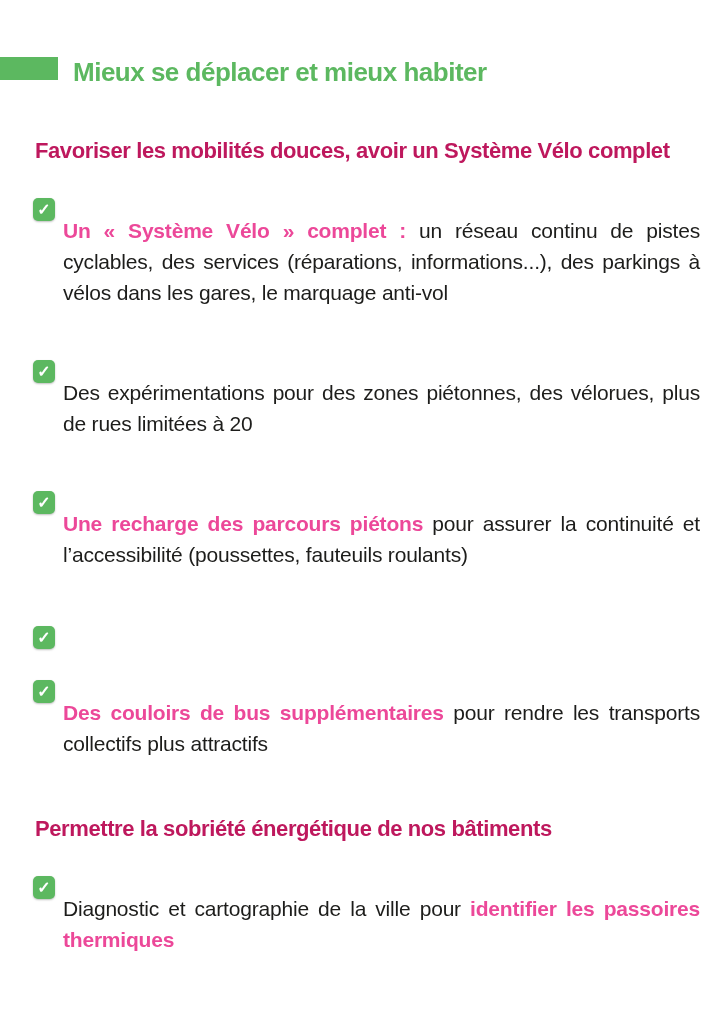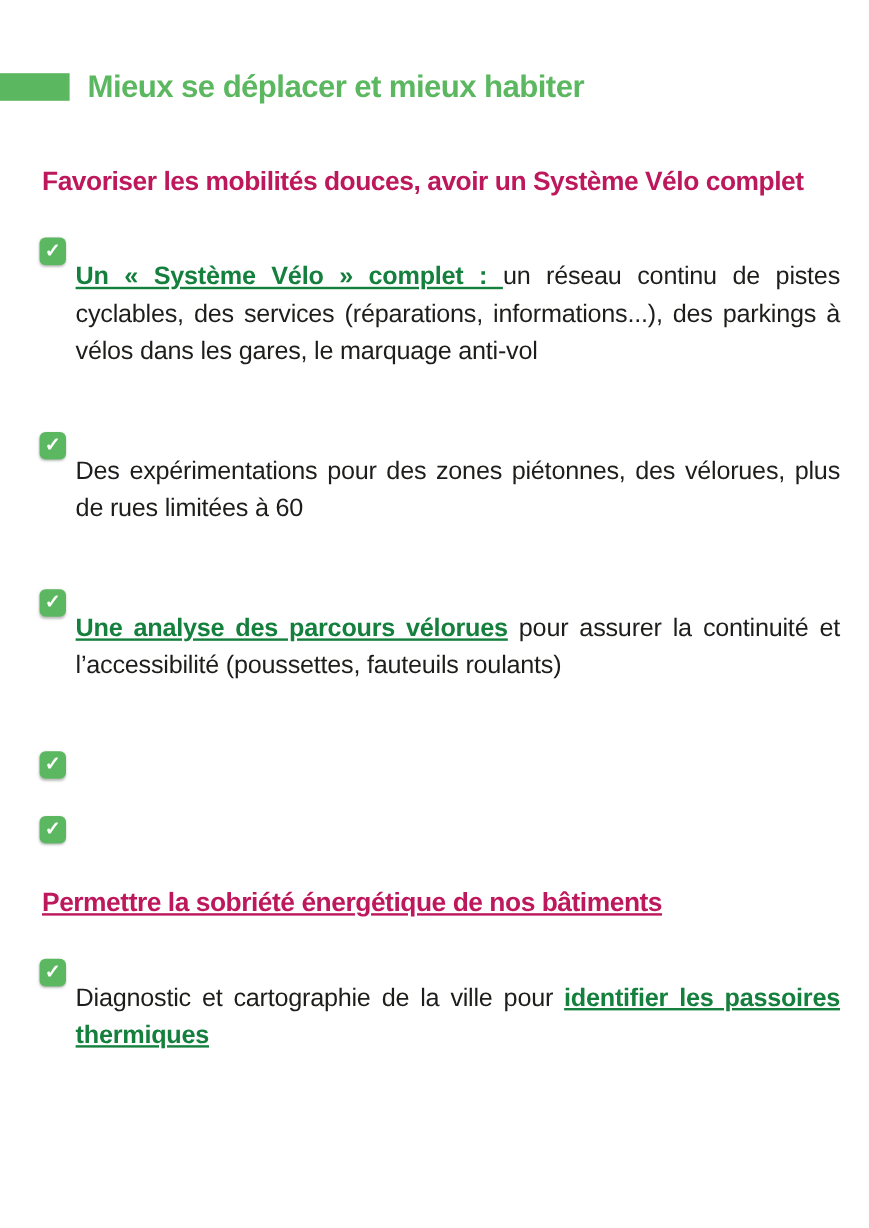--- a/index.html
+++ b/index.html
@@ -9,21 +9,21 @@
     height: 1023px;
     background: #ffffff;
     font-family: "Liberation Sans", sans-serif;
     overflow: hidden;
   }
   .page { width: 724px; height: 1023px; position: relative; }
 
   
   .title-row {
     display: flex;
-    align-items: center;
+    align-items: flex-start;
     padding-top: 57px;
   }
   .title-bullet {
     width: 58px;
     height: 23px;
     background: #5cb860;
     margin-right: 15px;
     flex: 0 0 auto;
   }
   .page-title {
@@ -38,21 +38,21 @@
   
   .section-heading {
     margin: 0 24px 0 35px;
     font-size: 22px;
     font-weight: bold;
     letter-spacing: -0.4px;
     color: #be185d;
     white-space: nowrap;
   }
   .section-heading.first { margin-top: 50px; }
-  .section-heading.second { margin-top: 36px; text-decoration: underline; }
+  .section-heading.second { margin-top: 36px; }
 
   
   .item {
     display: flex;
     align-items: flex-start;
     margin: 27px 24px 0 33px;
   }
   .item.first-of-section { margin-top: 30px; }
   .item.gap-lg { margin-top: 31px; }
   .checkbox {
@@ -70,21 +70,21 @@
     box-shadow: 0 1px 2px rgba(0,0,0,0.25);
   }
   .item-text {
     flex: 1;
     font-size: 21px;
     line-height: 31px;
     letter-spacing: -0.2px;
     color: #1d1d1b;
     text-align: justify;
   }
-  .seg-green { color: #15803d; font-weight: bold; text-decoration: underline; }
+  .seg-green { color: #ec4899; font-weight: bold; }
   .seg-dark  { color: #1d1d1b; font-weight: normal; }
 </style>
 </head>
 <body>
 
 <div class="page">
 
   <div class="title-row">
     <div class="title-bullet"></div>
     <h1 class="page-title">Mieux se déplacer et mieux habiter</h1>
@@ -92,34 +92,35 @@
 
   <h2 class="section-heading first">Favoriser les mobilités douces,  avoir un Système Vélo complet</h2>
 
   <div class="item first-of-section">
     <span class="checkbox">✓</span>
     <p class="item-text"><span class="seg-green">Un « Système Vélo » complet : </span><span class="seg-dark">un réseau continu de pistes cyclables, des services (réparations, informations...), des parkings à vélos dans les gares, le marquage anti-vol</span></p>
   </div>
 
   <div class="item">
     <span class="checkbox">✓</span>
-    <p class="item-text"><span class="seg-dark">Des expérimentations pour des zones piétonnes, des vélorues, plus de rues limitées à 60</span></p>
+    <p class="item-text"><span class="seg-dark">Des expérimentations pour des zones piétonnes, des vélorues, plus de rues limitées à 20</span></p>
   </div>
 
   <div class="item">
     <span class="checkbox">✓</span>
-    <p class="item-text"><span class="seg-green">Une analyse des parcours vélorues</span><span class="seg-dark"> pour assurer la continuité et l’accessibilité (poussettes, fauteuils roulants)</span></p>
+    <p class="item-text"><span class="seg-green">Une recharge des parcours piétons</span><span class="seg-dark"> pour assurer la continuité et l’accessibilité (poussettes, fauteuils roulants)</span></p>
   </div>
 
   <div class="item gap-lg">
     <span class="checkbox">✓</span>
   </div>
 
   <div class="item">
     <span class="checkbox">✓</span>
+    <p class="item-text"><span class="seg-green">Des couloirs de bus supplémentaires</span><span class="seg-dark"> pour rendre les transports collectifs plus attractifs</span></p>
   </div>
 
   <h2 class="section-heading second">Permettre la sobriété énergétique de nos bâtiments</h2>
 
   <div class="item first-of-section">
     <span class="checkbox">✓</span>
     <p class="item-text"><span class="seg-dark">Diagnostic et cartographie de la ville pour </span><span class="seg-green">identifier les passoires thermiques</span></p>
   </div>
 
 </div>

